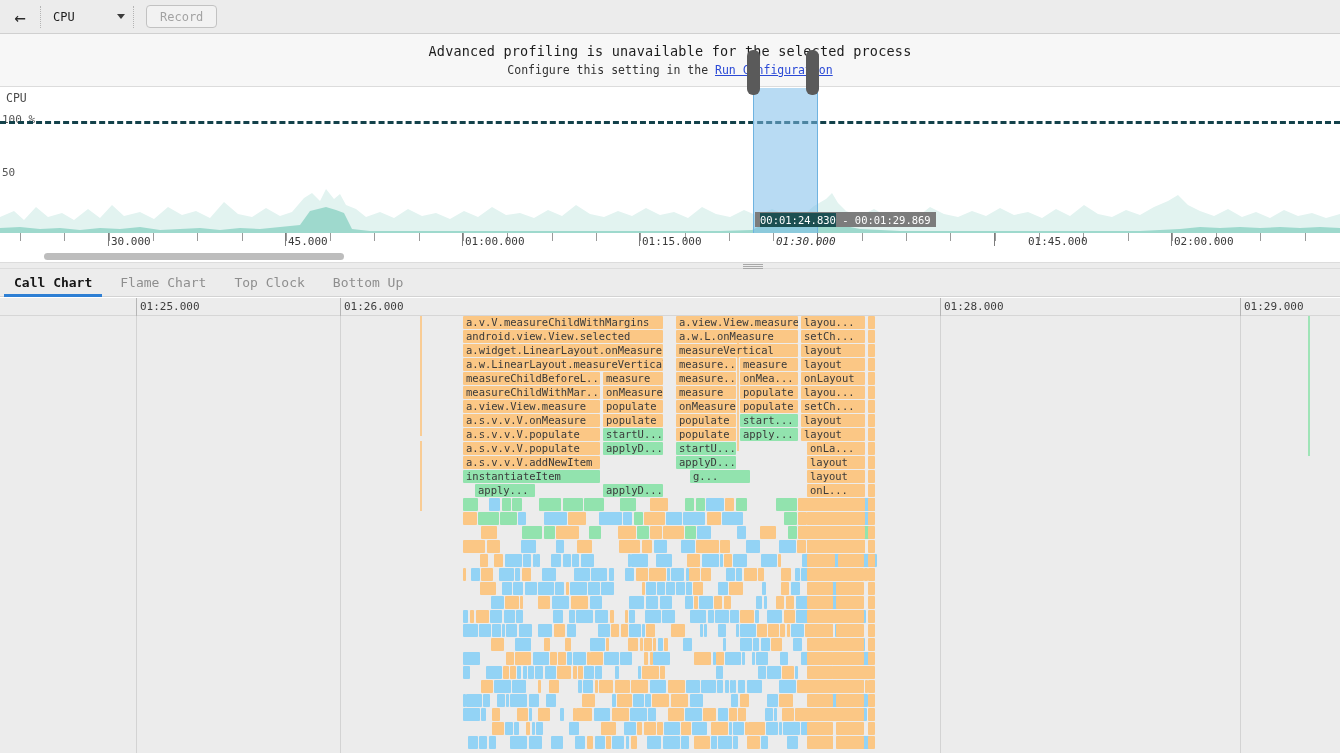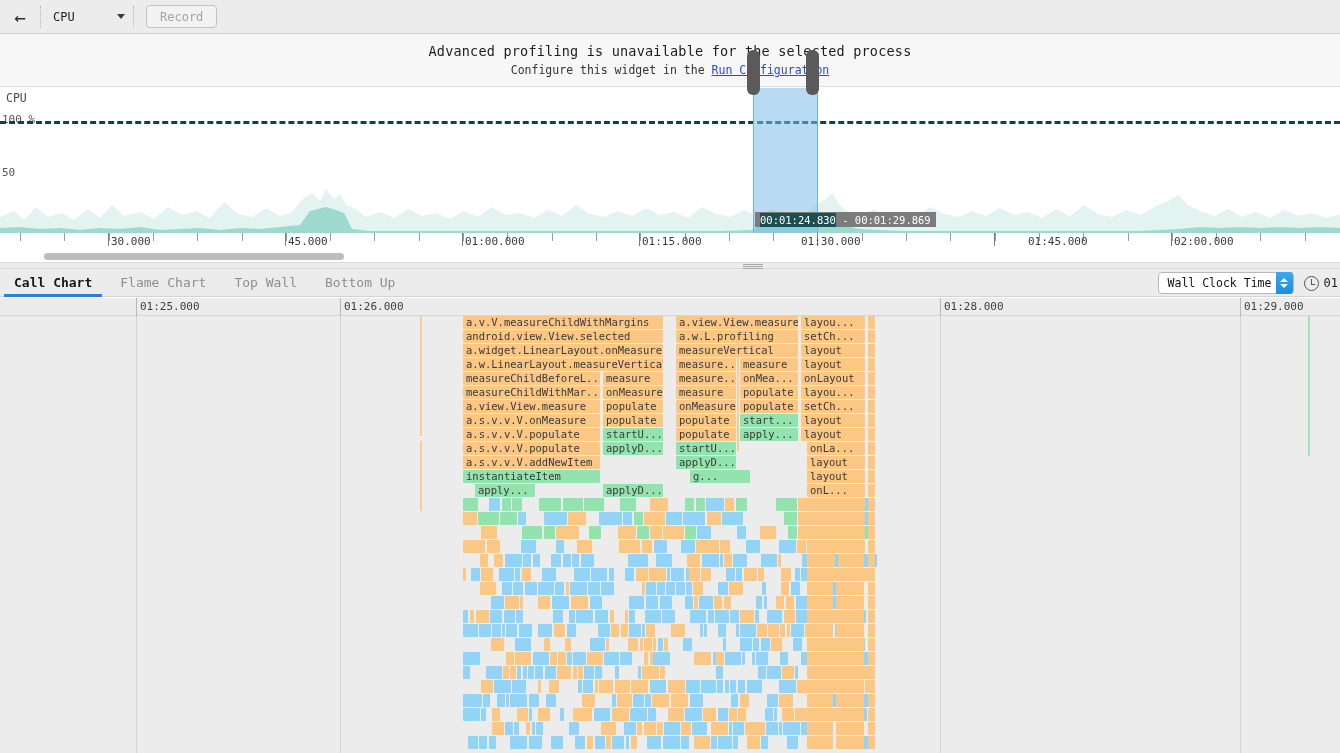--- a/index.html
+++ b/index.html
@@ -162,21 +162,21 @@
       <span>CPU</span>
       <span class="caret"></span>
     </div>
     <div class="vsep"></div>
     <button class="record-btn">Record</button>
   </div>
 
   <div class="banner">
     <div class="l1">Advanced profiling is unavailable for the selected process</div>
     <div class="l2">
-      <span>Configure this widget in the </span><a>Run Configuration</a>
+      <span>Configure this setting in the </span><a>Run Configuration</a>
     </div>
   </div>
 
   <div class="cpu-panel">
     <div class="cpu-title">CPU</div>
     <div class="cpu-lbl-100">100 %</div>
     <div class="cpu-lbl-50">50</div>
     <div class="dashline"></div>
 
     <svg class="cpu-area" viewBox="0 0 1340 46" preserveAspectRatio="none">
@@ -227,52 +227,41 @@
       <div class="tick" style="left: 1304.7px;"></div>
       <div class="tick maj" style="left: 108px;"></div>
       <div class="tlabel" style="left: 108px;">30.000</div>
       <div class="tick maj" style="left: 285px;"></div>
       <div class="tlabel" style="left: 285px;">45.000</div>
       <div class="tick maj" style="left: 462px;"></div>
       <div class="tlabel" style="left: 462px;">01:00.000</div>
       <div class="tick maj" style="left: 639px;"></div>
       <div class="tlabel" style="left: 639px;">01:15.000</div>
       <div class="tick maj" style="left: 817px;"></div>
-      <div class="tlabel" style="left: 798px;">01:30.000</div>
+      <div class="tlabel" style="left: 773px; font-style: italic;">01:30.000</div>
       <div class="tick maj" style="left: 994px;"></div>
       <div class="tlabel" style="left: 994px; margin-left: 31px;">01:45.000</div>
       <div class="tick maj" style="left: 1171px;"></div>
       <div class="tlabel" style="left: 1171px;">02:00.000</div>
     </div>
   <div class="hscroll-track"></div>
   <div class="hscroll"></div>
 
   <div class="splitter"></div>
   <div class="grip">
       <i></i>
       <i></i>
       <i></i>
     </div>
 
   <div class="tabbar" id="tabbar">
     <div class="tab active">Call Chart</div>
       <div class="tab dim">Flame Chart</div>
-      <div class="tab dim">Top Wall</div>
+      <div class="tab dim">Top Clock</div>
       <div class="tab dim">Bottom Up</div>
-      <div class="tabbar-right">
-      <div class="combo small">
-        <span class="val">Wall Clock Time</span>
-        <span class="stepper">
-            <i class="up"></i>
-            <i class="dn"></i>
-          </span>
-      </div>
-      <span class="clock-ico"></span>
-      <span class="clock-txt">01</span>
-    </div>
   </div>
 
   <div class="chart-ruler" id="chart-ruler">
       <div class="vl" style="left: 136px;"></div>
       <div class="lab" style="left: 136px;">01:25.000</div>
       <div class="vl" style="left: 340px;"></div>
       <div class="lab" style="left: 340px;">01:26.000</div>
       <div class="vl" style="left: 940px;"></div>
       <div class="lab" style="left: 940px;">01:28.000</div>
       <div class="vl" style="left: 1240px;"></div>
@@ -301,21 +290,21 @@
       <div class="frame fr-g" style="left: 463px; top: 154px; width: 137px;">instantiateItem</div>
       <div class="frame fr-g" style="left: 475px; top: 168px; width: 60px;">apply...</div>
       <div class="frame fr-o" style="left: 603px; top: 56px; width: 60px;">measure</div>
       <div class="frame fr-o" style="left: 603px; top: 70px; width: 60px;">onMeasure</div>
       <div class="frame fr-o" style="left: 603px; top: 84px; width: 60px;">populate</div>
       <div class="frame fr-o" style="left: 603px; top: 98px; width: 60px;">populate</div>
       <div class="frame fr-g" style="left: 603px; top: 112px; width: 60px;">startU...</div>
       <div class="frame fr-g" style="left: 603px; top: 126px; width: 60px;">applyD...</div>
       <div class="frame fr-g" style="left: 603px; top: 168px; width: 60px;">applyD...</div>
       <div class="frame fr-o" style="left: 676px; top: 0px; width: 122px;">a.view.View.measure</div>
-      <div class="frame fr-o" style="left: 676px; top: 14px; width: 122px;">a.w.L.profiling</div>
+      <div class="frame fr-o" style="left: 676px; top: 14px; width: 122px;">a.w.L.onMeasure</div>
       <div class="frame fr-o" style="left: 676px; top: 28px; width: 122px;">measureVertical</div>
       <div class="frame fr-o" style="left: 676px; top: 42px; width: 60px;">measure...</div>
       <div class="frame fr-o" style="left: 676px; top: 56px; width: 60px;">measure...</div>
       <div class="frame fr-o" style="left: 676px; top: 70px; width: 60px;">measure</div>
       <div class="frame fr-o" style="left: 676px; top: 84px; width: 60px;">onMeasure</div>
       <div class="frame fr-o" style="left: 676px; top: 98px; width: 60px;">populate</div>
       <div class="frame fr-o" style="left: 676px; top: 112px; width: 60px;">populate</div>
       <div class="frame fr-g" style="left: 676px; top: 126px; width: 60px;">startU...</div>
       <div class="frame fr-g" style="left: 676px; top: 140px; width: 60px;">applyD...</div>
       <div class="frame fr-g" style="left: 690px; top: 154px; width: 60px;">g...</div>

